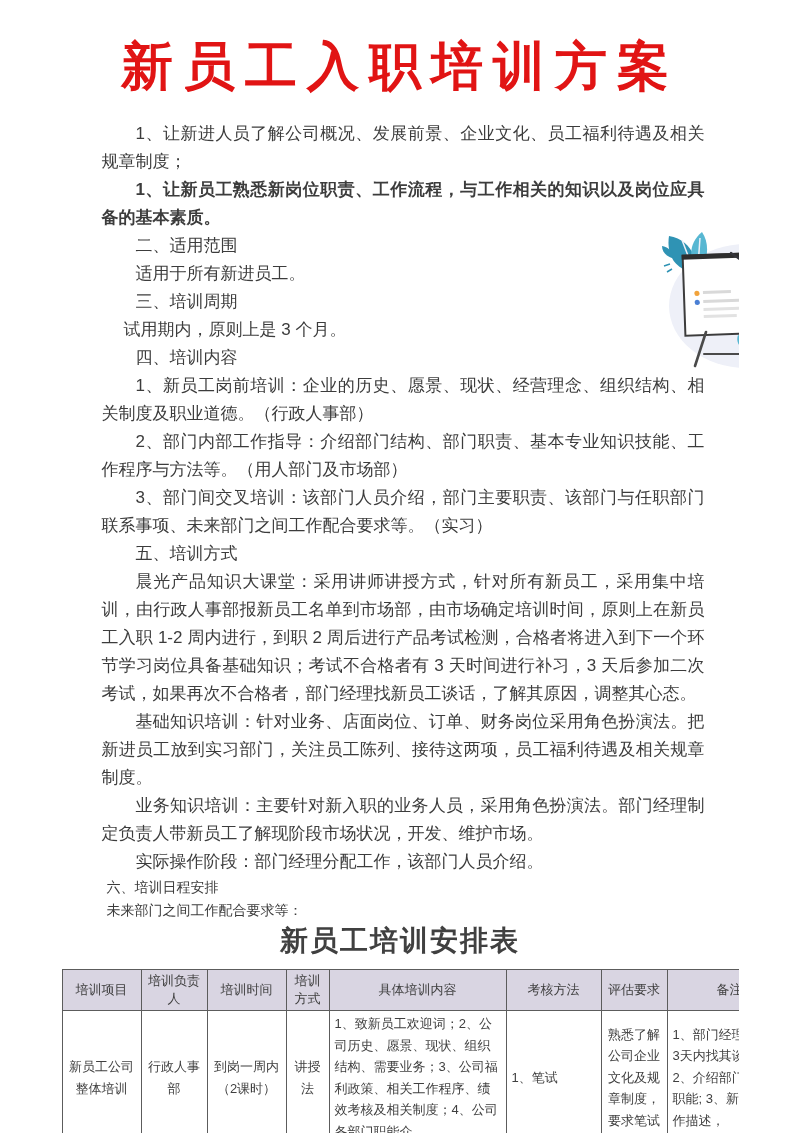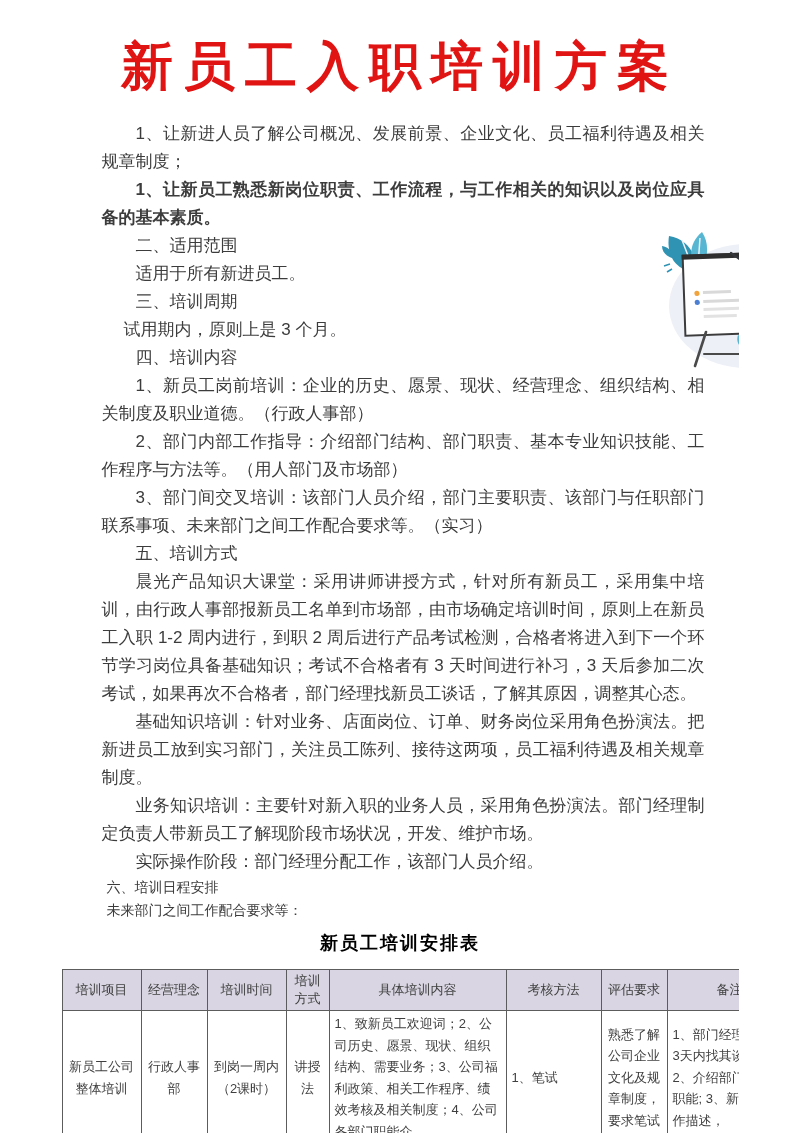--- a/index.html
+++ b/index.html
@@ -30,25 +30,25 @@
     text-align:justify;
   }
   .content p { margin:0; }
   .p-indent { text-indent:2em; }
   .p-indent-sm { text-indent:1.3em; }
   .p-bold { font-weight:bold; }
   .p-small { font-size:14px; line-height:23px; text-indent:0.35em; }
   .table-title {
     margin:5px 0 10px;
     text-align:center;
-    font-family:Liberation Sans, sans-serif;
+    font-family:Liberation Mono, monospace;
     font-weight:bold;
-    font-size:18px;
+    font-size:28px;
     line-height:32px;
-    color:#000000;
+    color:#404040;
     letter-spacing:2px;
   }
   table.schedule {
     margin:0 auto;
     width:730px;
     border-collapse:collapse;
     table-layout:fixed;
     font-size:13px;
     color:#3f3f3f;
   }
@@ -117,21 +117,21 @@
         <col class="col3">
         <col class="col4">
       <col class="col5">
         <col class="col6">
         <col class="col7">
         <col class="col8">
     </colgroup>
     <thead>
       <tr>
         <th>培训项目</th>
-        <th>经营理念</th>
+        <th>培训负责人</th>
         <th>培训时间</th>
         <th>培训方式</th>
         <th>具体培训内容</th>
         <th>考核方法</th>
         <th>评估要求</th>
         <th>备注</th>
       </tr>
     </thead>
     <tbody>
       <tr>

